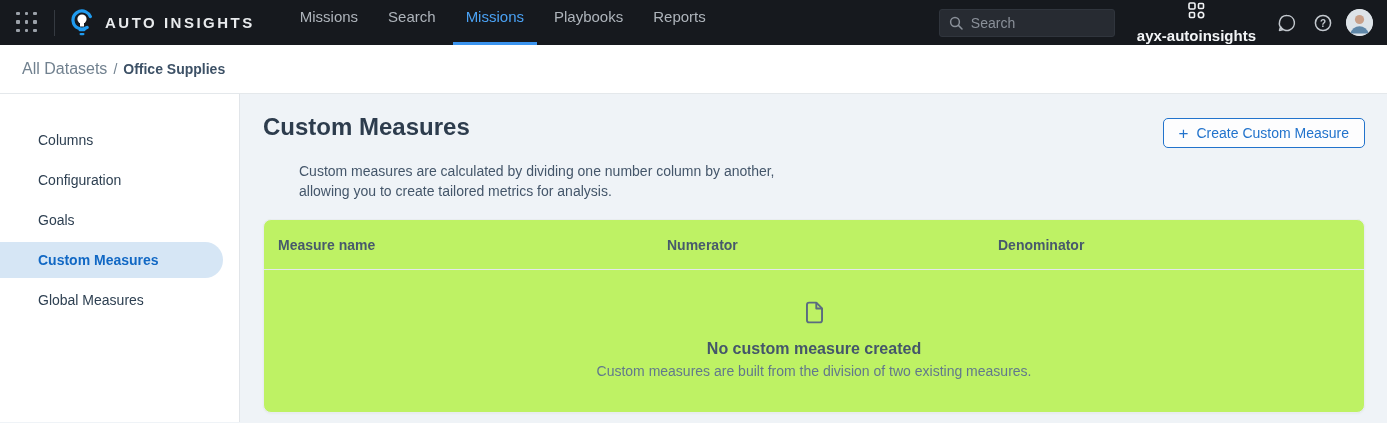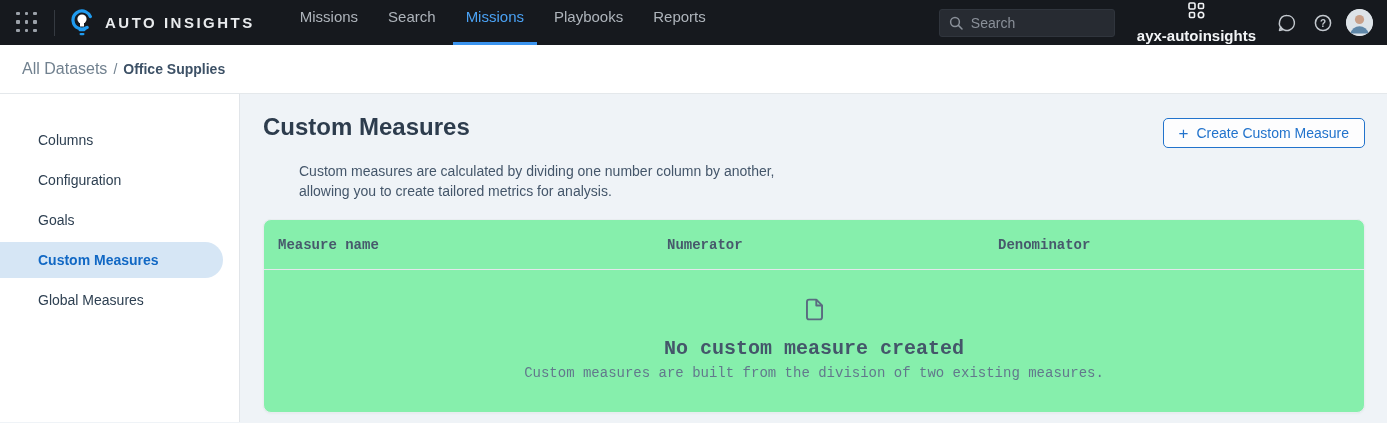--- a/index.html
+++ b/index.html
@@ -39,29 +39,29 @@
   .side-item.selected { background:#d6e6f5; color:#1168c4; font-weight:700; height:36px; margin:2px 16px 2px 0; border-radius:0 18px 18px 0; }
 
   .main { flex:1; padding:20px 22px 0 23px; background:#eff3f7; }
   .main-head { display:flex; justify-content:space-between; align-items:flex-start; }
   .page-title { font-size:24px; font-weight:700; color:#2d3c4d; line-height:1.1; }
   .page-desc { margin-top:13px; font-size:14px; color:#44566a; line-height:20px; max-width:525px;margin-left:36px; }
   .create-btn { display:flex; align-items:center; gap:8px; border:1px solid #2273cc; color:#2273cc; background:#fdfdfe; border-radius:5px; height:30px; padding:0 15px; font-size:14px; cursor:pointer; font-family:inherit; margin-top:4px; }
   .plus-glyph { font-size:17px; line-height:1; font-weight:400; }
 
   
-  .card { margin-top:18px; background:#86efac; border:1px solid #e9edf0; border-radius:8px; height:194px; box-shadow:0 1px 2px rgba(40,60,80,.04); overflow:hidden;font-family:Liberation Mono, monospace; }
+  .card { margin-top:18px; background:#bef264; border:1px solid #e9edf0; border-radius:8px; height:194px; box-shadow:0 1px 2px rgba(40,60,80,.04); overflow:hidden; }
   .thead { display:flex; height:50px; align-items:center; border-bottom:1px solid #e4e8ec; padding-left:14px; }
   .th { font-size:14px; font-weight:700; color:#47596c; }
   .th.c1 { width:389px; }
   .th.c2 { width:331px; }
   .th.c3 { flex:1; }
   .empty { height:143px; display:flex; flex-direction:column; align-items:center; justify-content:center; padding-bottom:6px; }
   .empty-icon { margin-bottom:14px; }
-  .empty-title { font-size:20px; font-weight:700; color:#44566a; margin-bottom:5px; }
+  .empty-title { font-size:16px; font-weight:700; color:#44566a; margin-bottom:5px; }
   .empty-sub { font-size:14px; color:#62788c; }
 </style>
 </head>
 <body>
 
 <header class="topbar">
   <div class="waffle">
     <span></span>
       <span></span>
       <span></span>

